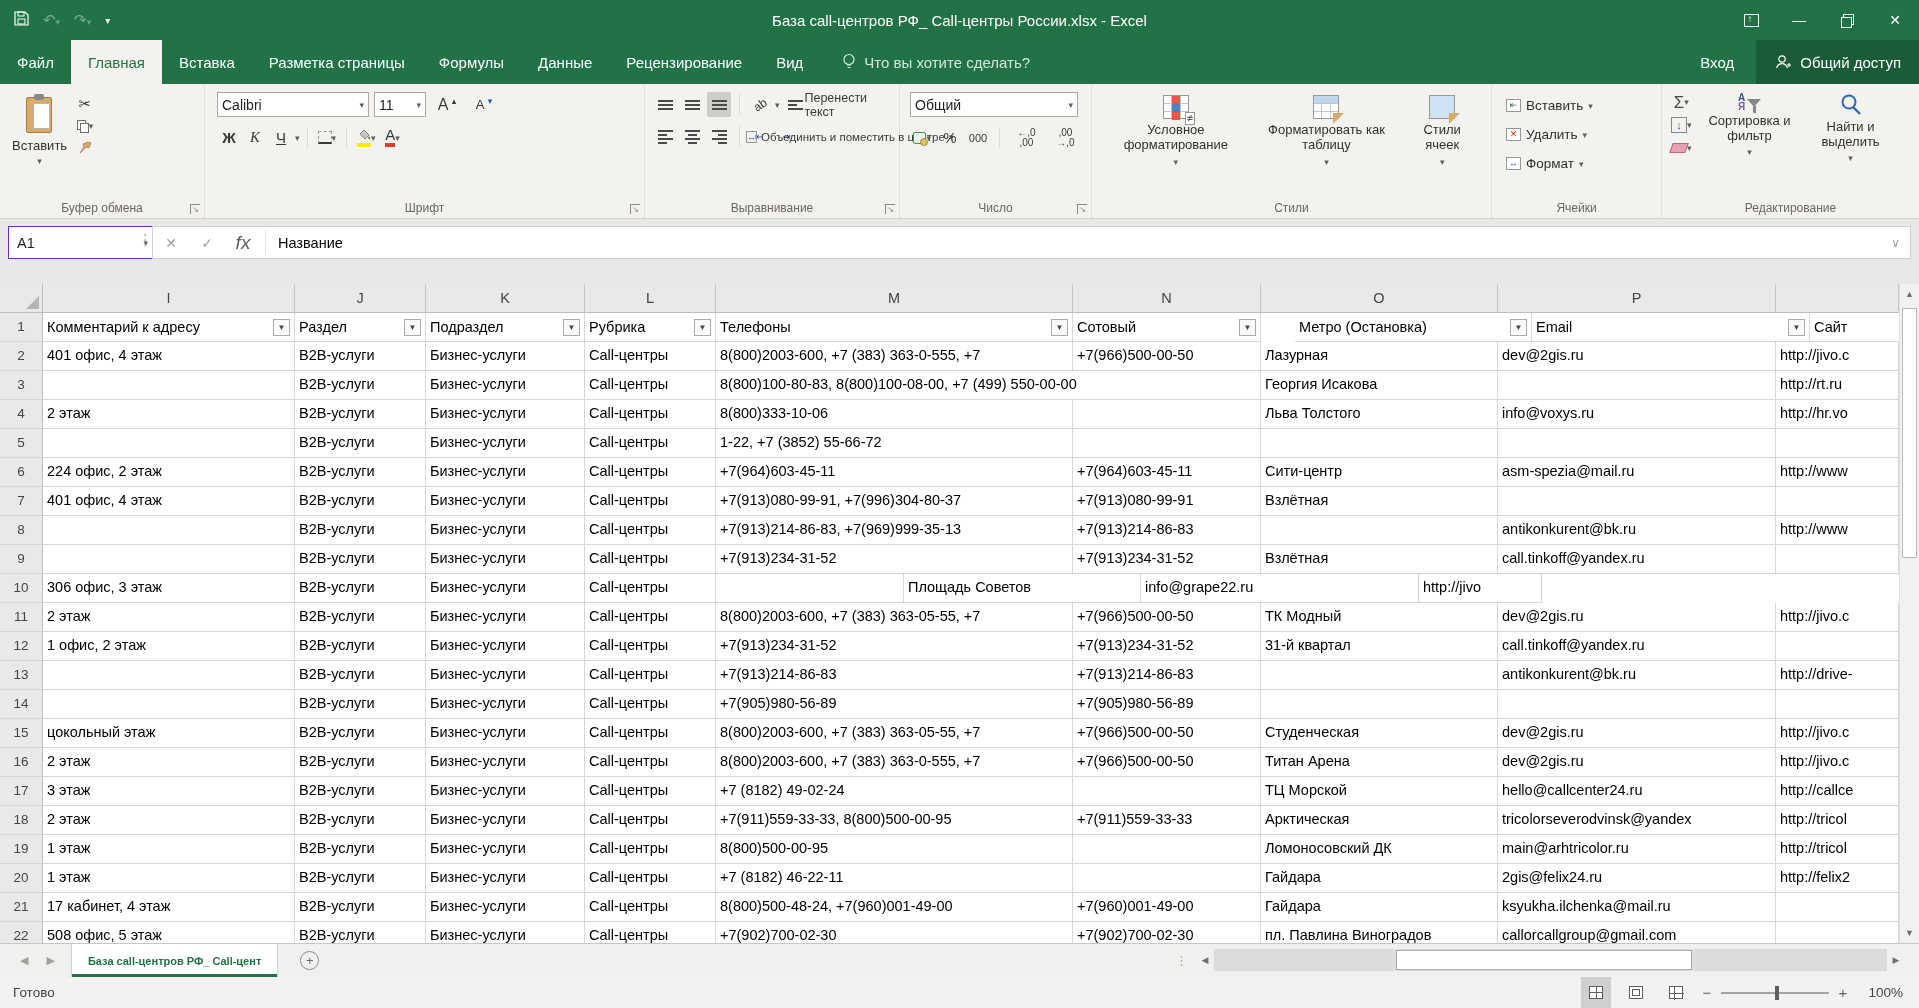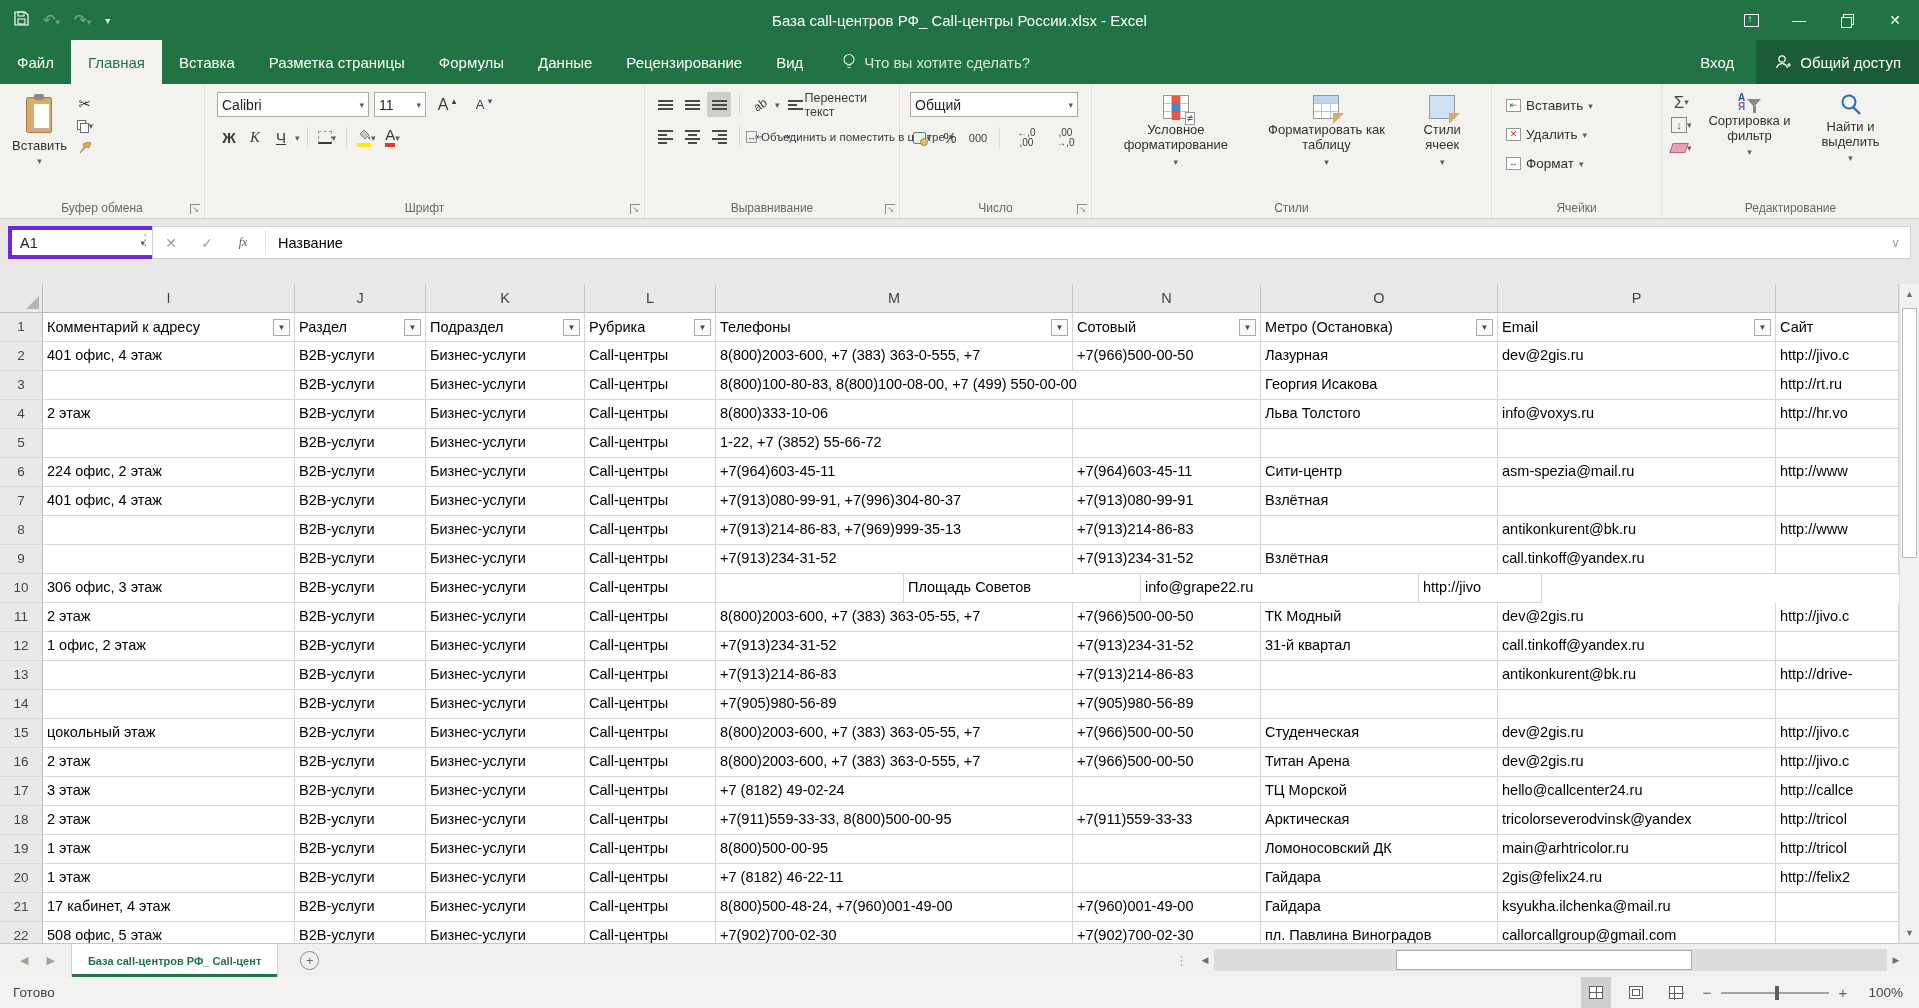--- a/index.html
+++ b/index.html
@@ -76,26 +76,26 @@
   .az-ico .a { color:#2b579a; } .az-ico .z { color:#7b5ea7; }
   .funnel { width:0; height:0; border-left:7px solid transparent; border-right:7px solid transparent; border-top:8px solid #8a8886; position:relative; }
   .funnel:after { content:""; position:absolute; left:-1px; top:-1px; width:3px; height:7px; background:#8a8886; }
   .editing-btn { display:flex; flex-direction:column; align-items:center; gap:2px; font-size:13px; color:#323130; line-height:15px; text-align:center; padding:2px 6px; }
   .cells-row { display:flex; align-items:center; gap:5px; font-size:13.5px; color:#323130; height:25px; }
   .cell-mini { width:15px; height:13px; border:1px solid #9a9896; background:#fff; position:relative; font-size:9px; line-height:11px; text-align:center; }
   .cell-mini.ins { color:#2f7d4f; } .cell-mini.del { color:#c43e1c; } .cell-mini.fmt { color:#2b579a; }
 
   
   .fbar-strip { position:absolute; left:0; top:219px; width:100%; height:65px; background:#e9e8e6; }
-  .namebox { position:absolute; left:8px; top:7px; width:149px; height:33px; background:#fff; border:4px solid #6d28d9; display:flex; align-items:center; padding:0 8px; font-size:14.5px; color:#222;text-align:center; }
+  .namebox { position:absolute; left:8px; top:7px; width:149px; height:33px; background:#fff; border:1px solid #6d28d9; display:flex; align-items:center; padding:0 8px; font-size:14.5px; color:#222;text-align:center; }
   .namebox .caret { margin-left:auto; }
   .fdots { position:absolute; left:138px; top:12px; color:#a7a5a2; font-size:15px; letter-spacing:1px; }
   .fmain { position:absolute; left:152px; top:7px; right:8px; height:33px; background:#fff; border:1px solid #d2d0ce; display:flex; align-items:center; }
   .fbtn { width:36px; text-align:center; color:#9f9d9a; font-size:14px; }
-  .fx { font-style:italic; font-family:Liberation Serif, serif; color:#5f5e5c; font-size:12px; }
+  .fx { font-style:italic; font-family:Liberation Sans, sans-serif; color:#5f5e5c; font-size:19px; }
   .fsep { width:1px; height:25px; background:#e3e1df; margin:0 4px; }
   .fvalue { font-size:14.5px; color:#000; padding-left:8px; flex:1; }
   .fchev { color:#9f9d9a; font-size:12px; padding-right:10px; }
 
   
   .grid { position:absolute; left:0; top:284px; width:1919px; height:659px; background:#fff; overflow:hidden; }
   .colhdr-row { display:flex; height:29px; }
   .corner { width:43px; height:29px; background:#e9e9e9; border-right:1px solid #bdbdbd; border-bottom:1px solid #bdbdbd; position:relative; }
   .corner:after { content:""; position:absolute; right:3px; bottom:3px; width:0; height:0; border-bottom:13px solid #b5b5b5; border-left:13px solid transparent; }
   .colhdr { height:29px; background:#e9e9e9; border-right:1px solid #c6c6c6; border-bottom:1px solid #bdbdbd; text-align:center; font-size:14.5px; color:#454545; line-height:28px; }
@@ -518,21 +518,21 @@
             <span class="filterbtn">▼</span>
           </div>
           <div class="cell hcell" style="width: 357px;">
             <span class="hlabel">Телефоны</span>
             <span class="filterbtn">▼</span>
           </div>
           <div class="cell hcell" style="width: 188px;">
             <span class="hlabel">Сотовый</span>
             <span class="filterbtn">▼</span>
           </div>
-          <div class="cell hcell" style="width: 237px;">
+          <div class="cell hcell" style="width: 237px; margin-left: 34px;">
             <span class="hlabel">Метро (Остановка)</span>
             <span class="filterbtn">▼</span>
           </div>
           <div class="cell hcell" style="width: 278px;">
             <span class="hlabel">Email</span>
             <span class="filterbtn">▼</span>
           </div>
           <div class="cell hcell" style="width: 123px;">
             <span class="hlabel">Сайт</span>
           </div>

